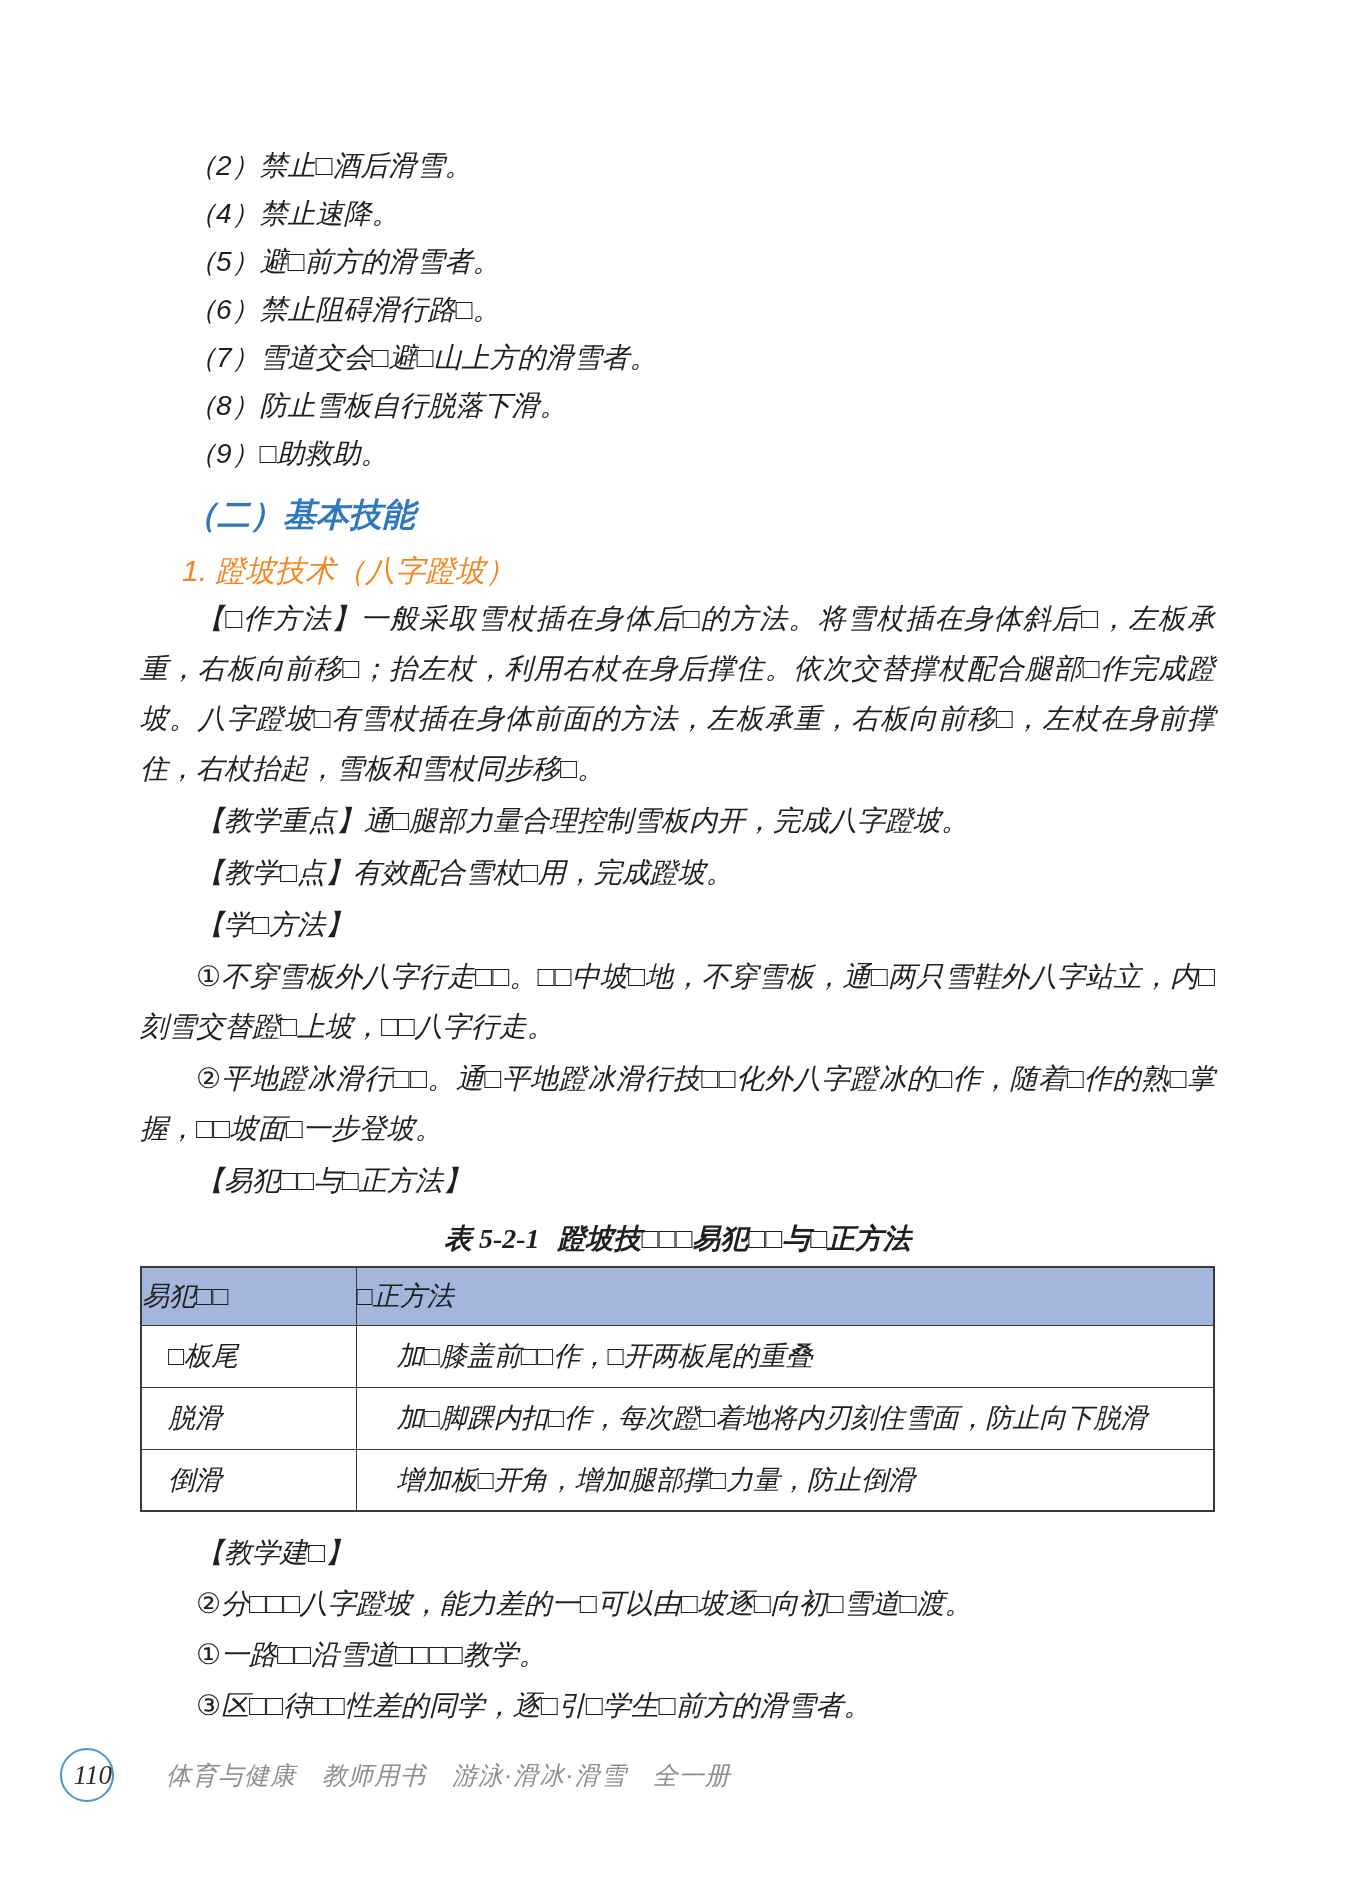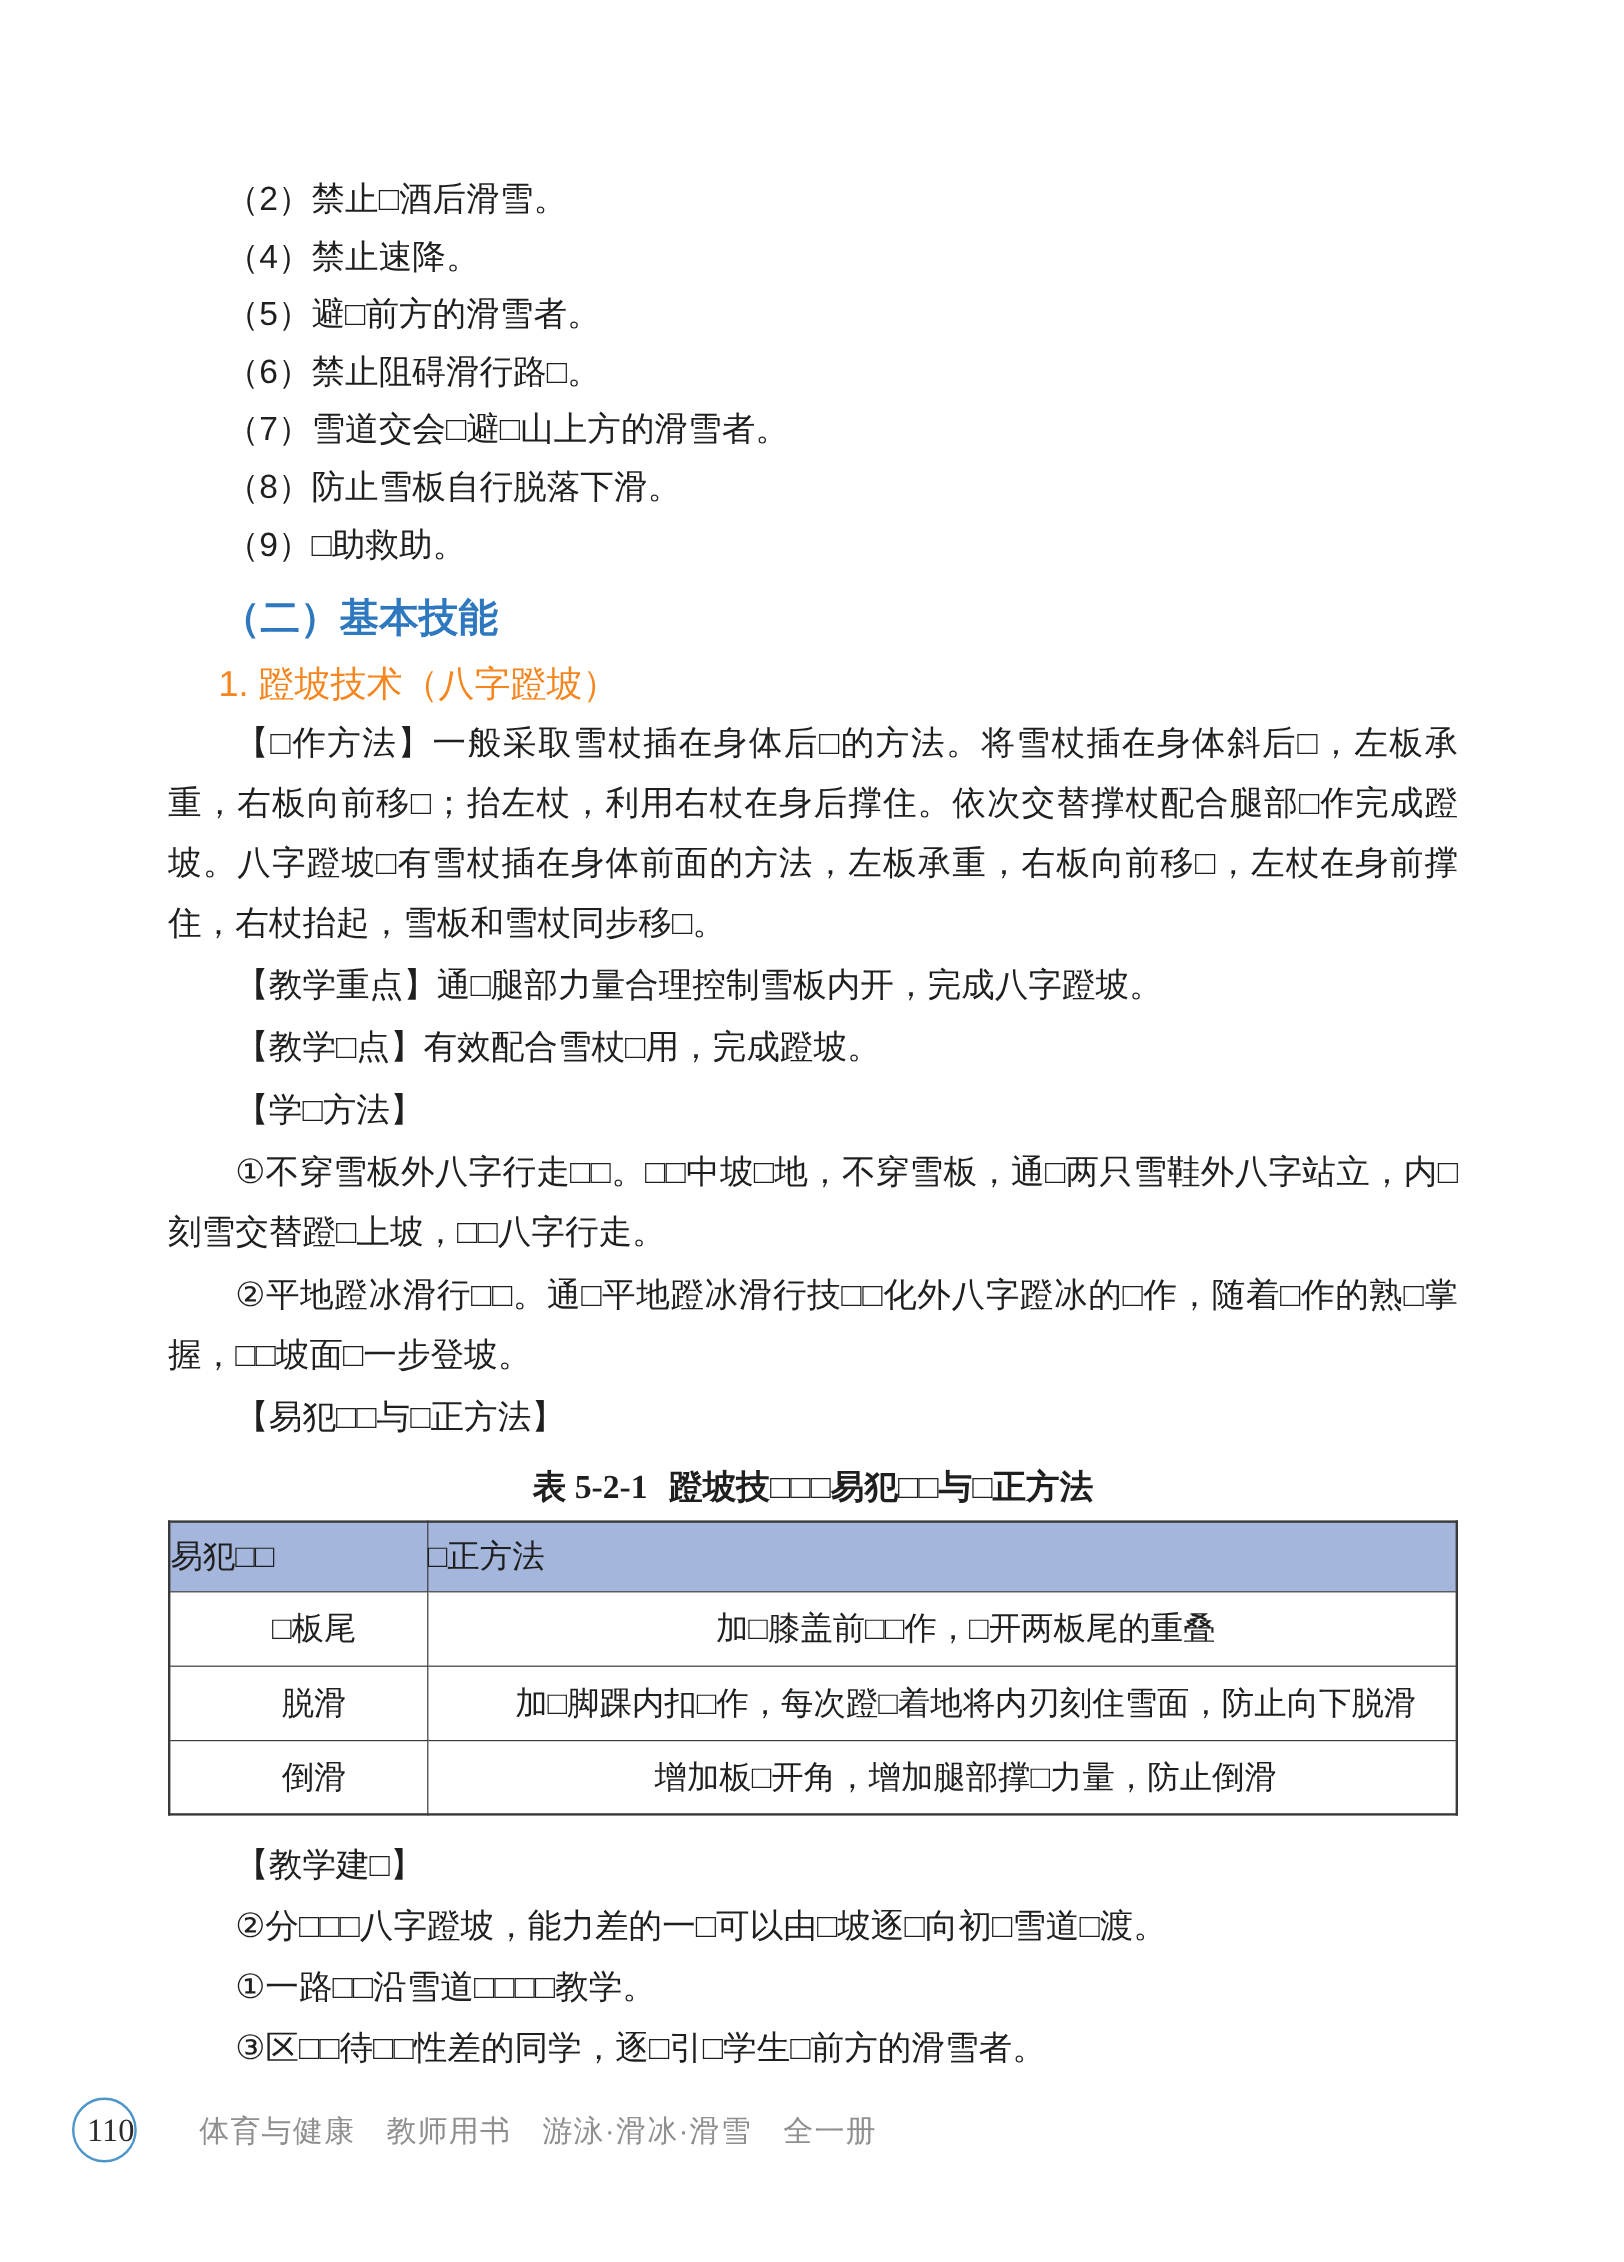--- a/index.html
+++ b/index.html
@@ -5,20 +5,21 @@
   * { margin: 0; padding: 0; box-sizing: border-box; }
   html, body { background: #ffffff; }
   .page {
     position: relative;
     width: 1353px;
     height: 1885px;
     background: #ffffff;
     font-family: "Liberation Sans", "DejaVu Sans", sans-serif;
     color: #1f1f1f;
     overflow: hidden;
+    font-style: italic;
   }
   .content {
     padding: 142px 138px 0 140px;
   }
   .rules .rule {
     font-size: 28px;
     line-height: 48px;
     padding-left: 48px;
     white-space: nowrap;
   }
@@ -65,21 +66,21 @@
     border: 1px solid #3a3a3a;
     height: 58px;
     font-weight: 400;
     text-align: left;
     vertical-align: middle;
   }
   table.err-table td {
     border: 1px solid #3a3a3a;
     height: 62px;
     vertical-align: middle;
-    text-align: center;
+    text-align: left;
   }
   table.err-table .col-error { width: 215px; }
   table.err-table td.error-cell { padding-left: 26px; }
   table.err-table td.correction-cell { padding-left: 40px; }
   .suggestions { margin-top: 16px; }
   .suggestions .body-para { line-height: 49px; }
   .footer {
     position: absolute;
     left: 60px;
     top: 1748px;

